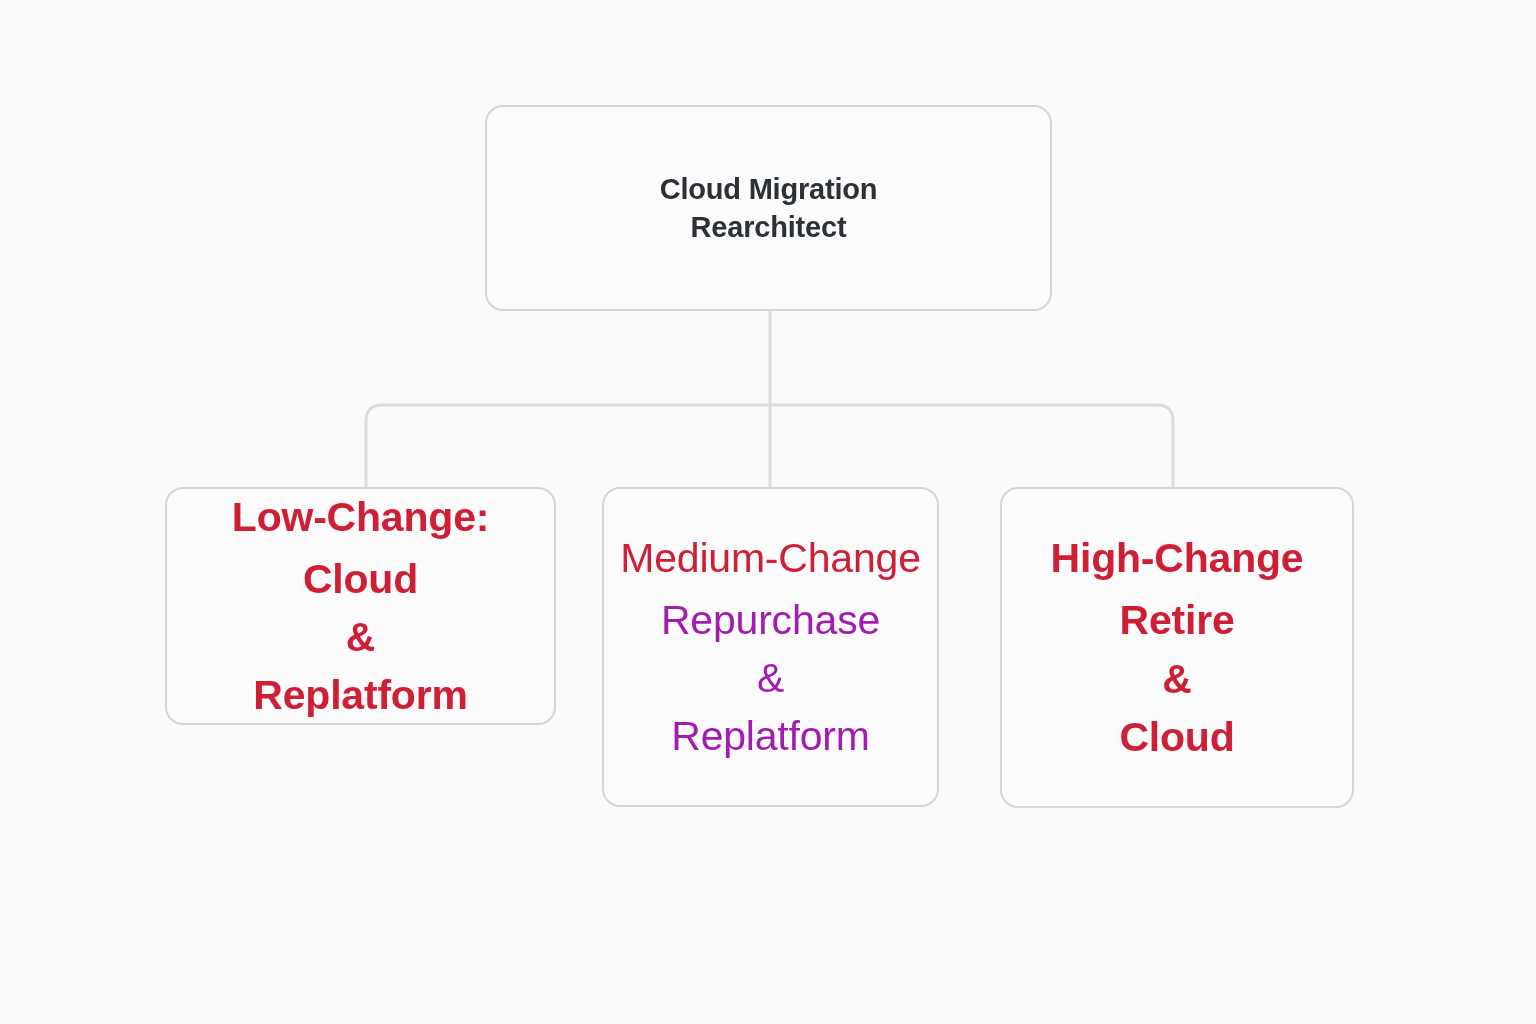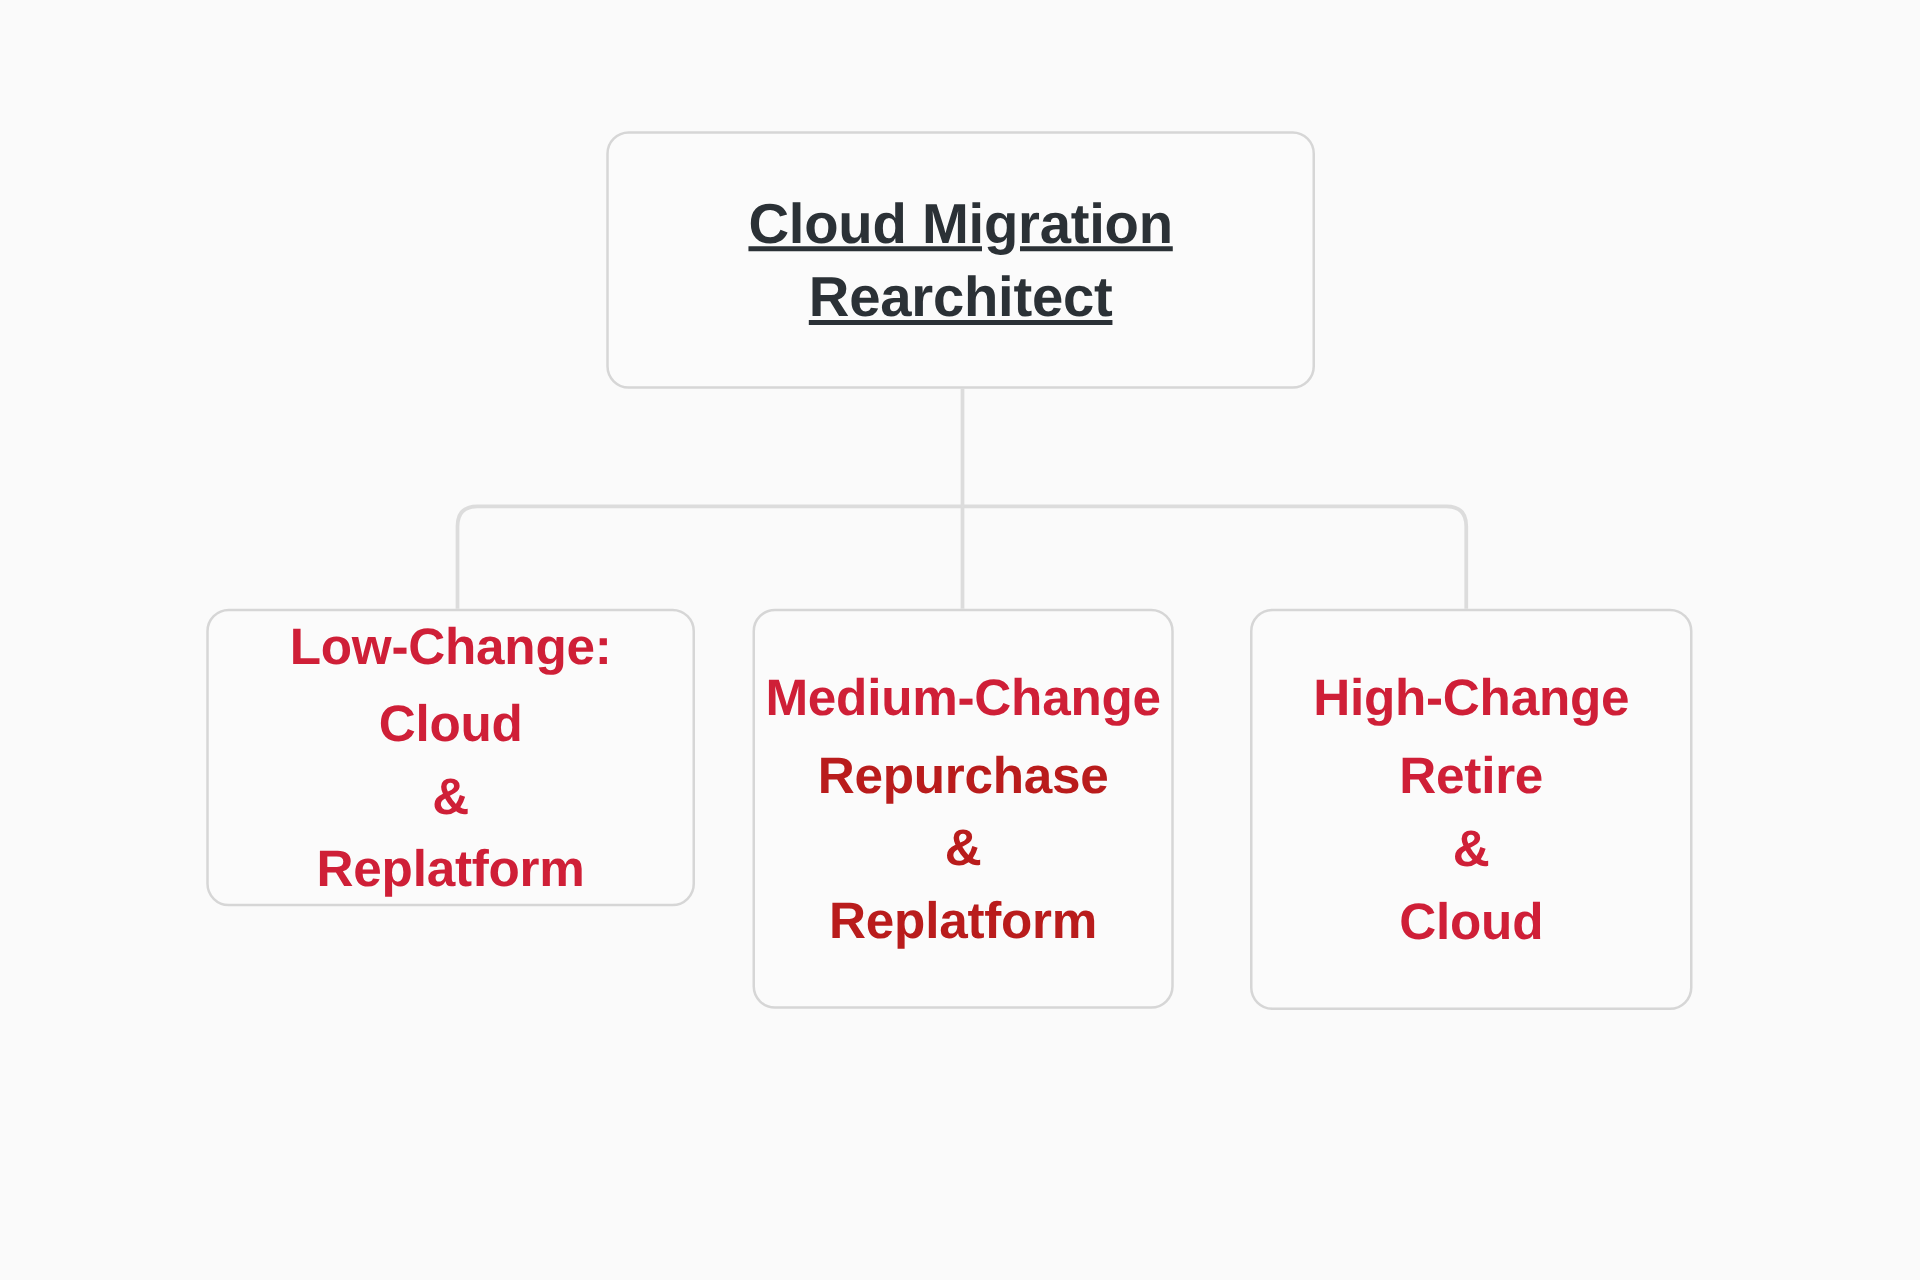--- a/index.html
+++ b/index.html
@@ -73,47 +73,46 @@
 
   .node-line {
     display: block;
     text-align: center;
     white-space: nowrap;
     letter-spacing: -0.2px;
   }
 
   
   #node-root .node-line {
-    font-size: 45px;
+    font-size: 29px;
     font-weight: bold;
     color: #2b3136;
     line-height: 1.32;
-    text-decoration: underline;
   }
 
   
   .node-child .node-line {
     font-size: 41px;
     line-height: 1.42;
   }
   .node-child .node-line.heading {
     margin-bottom: 4px;
   }
 
   .tone-red {
     color: #cf1f37;
   }
   .tone-dark {
-    color: #b91c1c;
+    color: #a21caf;
   }
   .weight-bold {
     font-weight: bold;
   }
   .weight-regular {
-    font-weight: bold;
+    font-weight: normal;
   }
 </style>
 </head>
 <body>
 
 <div id="diagram-canvas">
 
   <svg id="connector-layer" viewBox="0 0 1536 1024" width="1536" height="1024" aria-hidden="true">
 
     <path d="M 770 311 L 770 405" fill="none" stroke="#dcdcdc" stroke-width="3" stroke-linecap="butt"></path>

